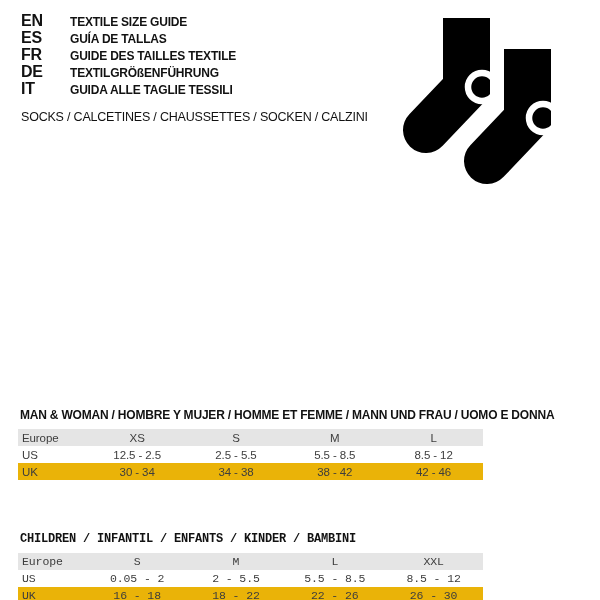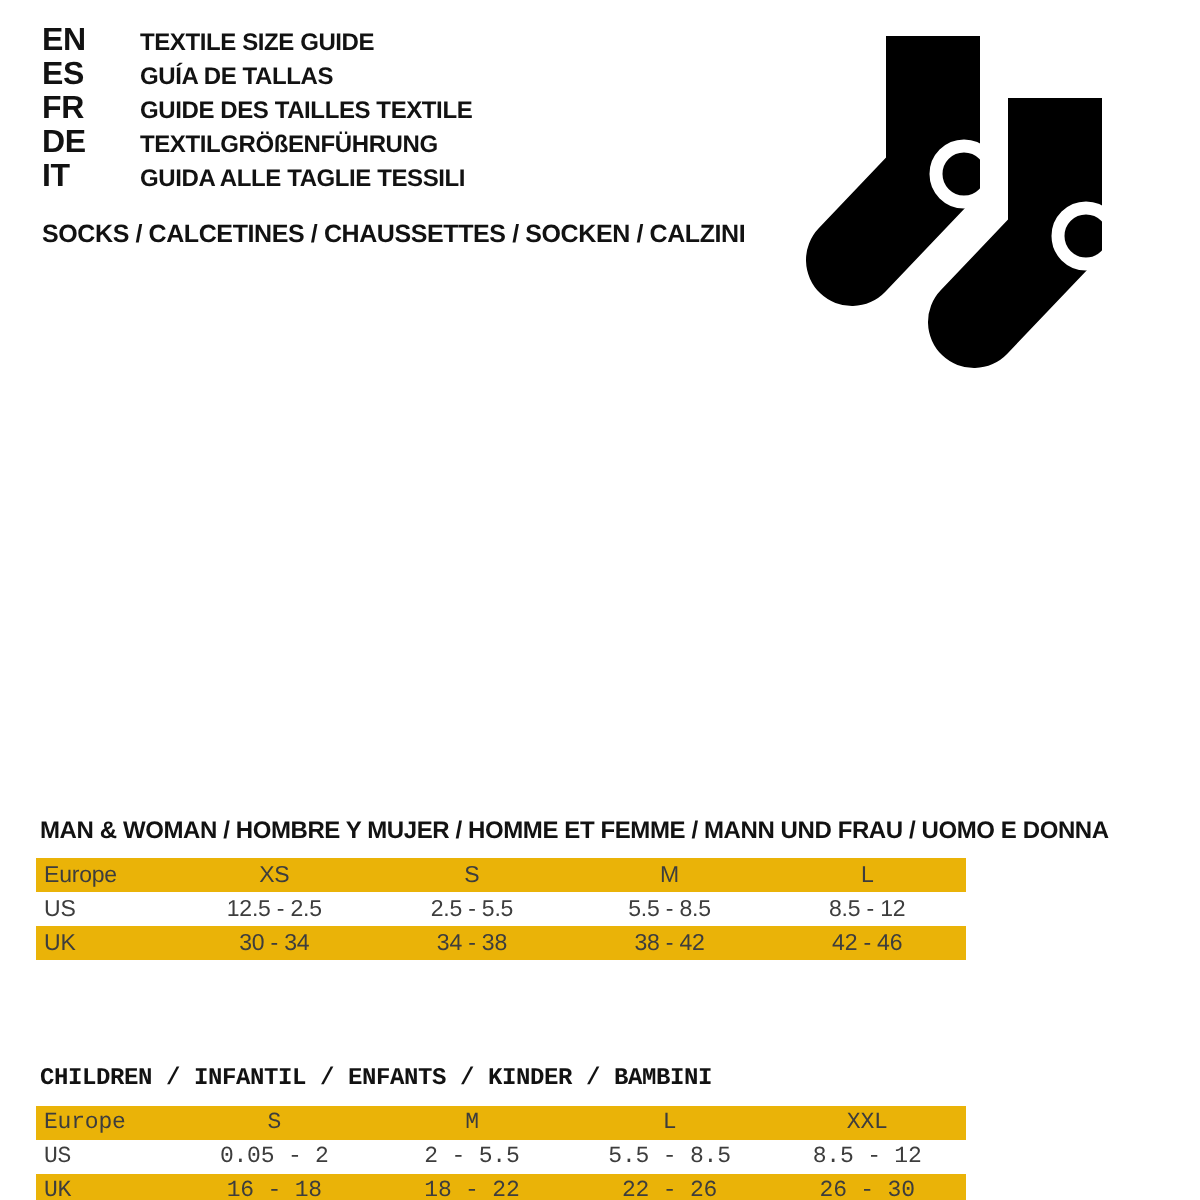--- a/index.html
+++ b/index.html
@@ -40,21 +40,21 @@
     font-weight: bold;
     font-size: 12px;
     letter-spacing: -0.2px;
     color: #121212;
     margin-left: 12px;
   }
   .category-line {
     position: absolute;
     left: 21px;
     top: 110px;
-    font-weight: bold;
+    font-weight: normal;
     font-size: 12.5px;
     letter-spacing: -0.2px;
     color: #121212;
     white-space: nowrap;
   }
 
   
   .socks-svg {
     position: absolute;
     left: 398px;
@@ -93,21 +93,21 @@
     font-weight: normal;
     letter-spacing: -0.1px;
     color: #3d3d3d;
     text-align: center;
     vertical-align: middle;
   }
   .size-table th:first-child, .size-table td:first-child {
     text-align: left;
     padding-left: 4px;
   }
-  .size-table thead tr { background: #eab308; }
+  .size-table thead tr { background: #e5e5e5; }
   .size-table tbody tr.alt { background: #eab308; }
 </style>
 </head>
 <body>
 
 <div class="page">
 
   <div class="lang-list">
     <div class="lang-row">
       <span class="lang-code">EN</span><span class="lang-label">TEXTILE SIZE GUIDE</span>

